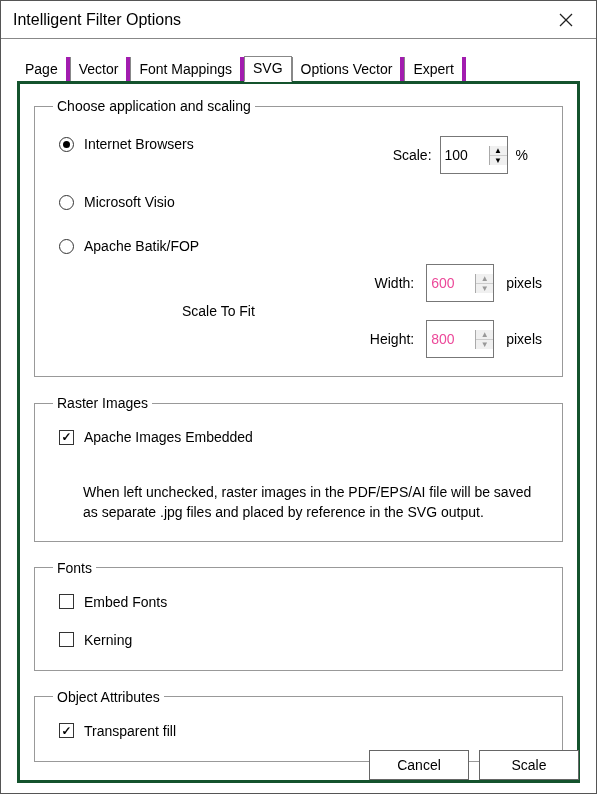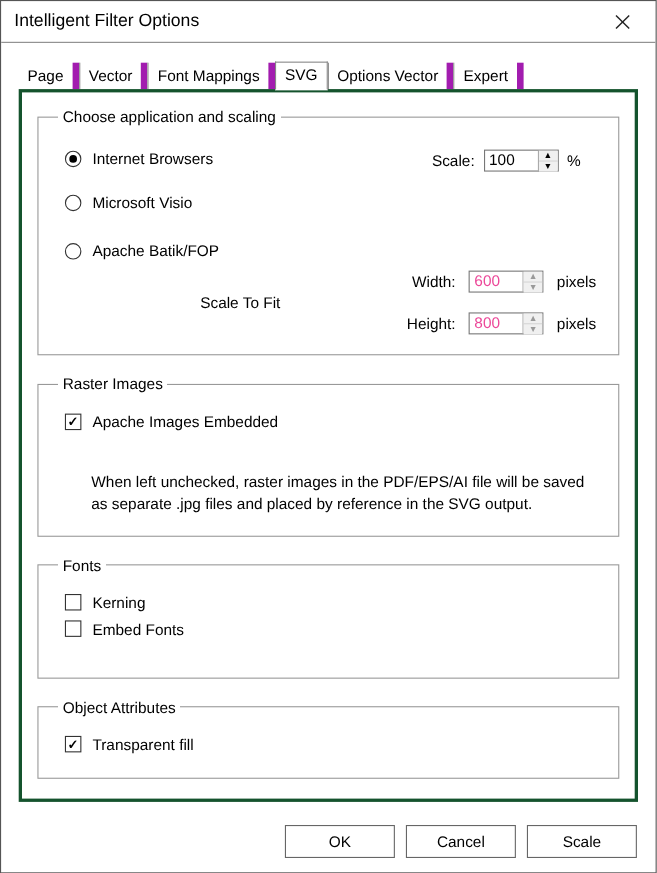--- a/index.html
+++ b/index.html
@@ -39,21 +39,21 @@
   .tabstrip {
     display: flex;
     align-items: flex-end;
     height: 26px;
     position: relative;
     margin-bottom: 0;
   }
   .tab {
     padding: 4px 8px 4px 8px;
     border-left: 1px solid #888;
-    border-right: 6px solid #a21caf;
+    border-right: 4px solid #a21caf;
     border-top: none;
     font-size: 14px;
     cursor: pointer;
     position: relative;
     background: #fff;
   }
   .tab:first-child { border-left: none; }
   .tab.active {
     border-top: 1px solid #888;
     border-left: 1px solid #888;
@@ -107,23 +107,23 @@
   }
   .check.checked::after {
     content: "✓";
     font-size: 12px;
     line-height: 1;
     font-weight: bold;
   }
   .num-input {
     display: inline-flex;
     border: 1px solid #777;
-    height: 20px;
-    background: #fff;
-    align-items: flex-start;
+    height: 38px;
+    background: #fff;
+    align-items: center;
   }
   .num-input.disabled { color: #999; }
   .num-input input {
     border: none;
     width: 48px;
     padding: 0 4px;
     font-size: 14px;
     font-family: inherit;
     outline: none;
     background: transparent;
@@ -285,38 +285,37 @@
       <legend>Raster Images</legend>
       <div class="check-row">
         <span class="check checked"></span>
         <span class="label14">Apache Images Embedded</span>
       </div>
       <div class="desc">When left unchecked, raster images in the PDF/EPS/AI file will be saved as separate .jpg files and placed by reference in the SVG output.</div>
     </fieldset>
 
     <fieldset class="group">
       <legend>Fonts</legend>
+      <div class="check-row" style="margin-bottom:14px;">
+        <span class="check"></span>
+        <span class="label14">Embed Fonts</span>
+      </div>
       <div class="check-row">
         <span class="check"></span>
         <span class="label14">Kerning</span>
-      </div>
-      <div class="check-row" style="margin-bottom:14px;">
-        <span class="check"></span>
-        <span class="label14">Embed Fonts</span>
       </div>
     </fieldset>
 
     <fieldset class="group" style="margin-bottom:0;">
       <legend>Object Attributes</legend>
       <div class="check-row">
         <span class="check checked"></span>
         <span class="label14">Transparent fill</span>
       </div>
     </fieldset>
 
   </div>
 </div>
 
 <div class="footer">
-  <button class="btn">OK</button>
   <button class="btn">Cancel</button>
   <button class="btn">Scale</button>
 </div>
 
 </body></html>

